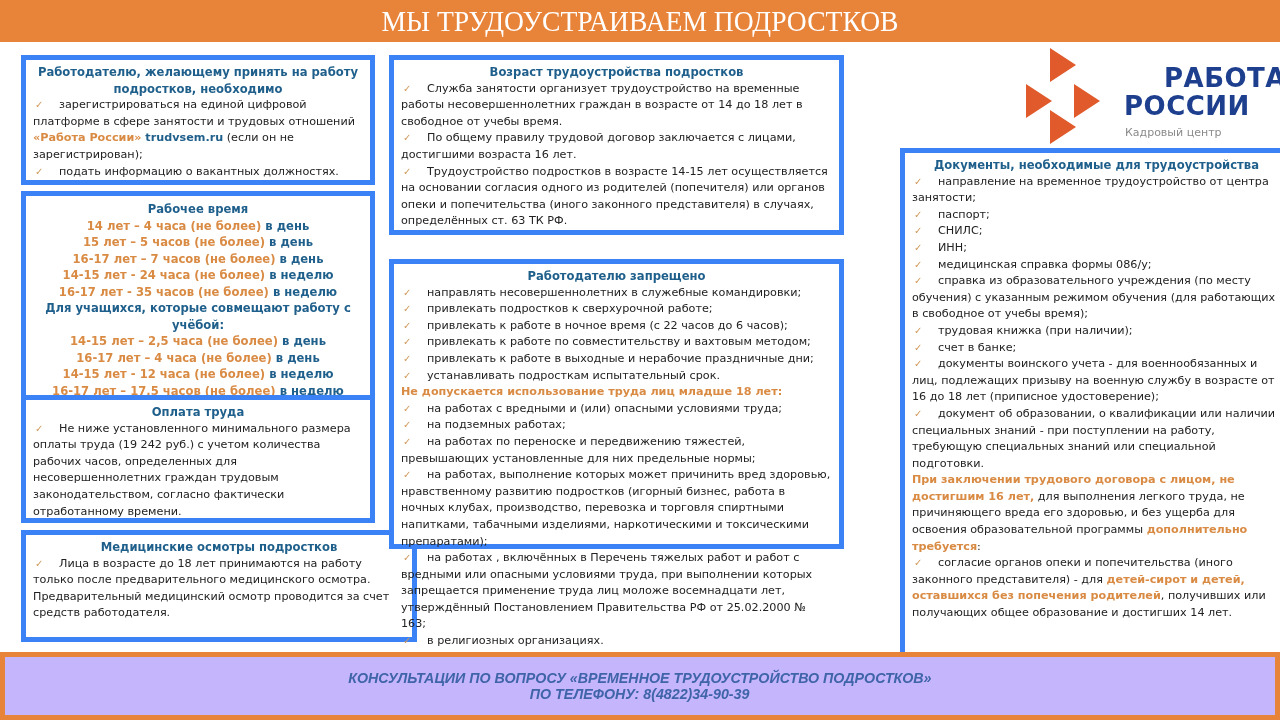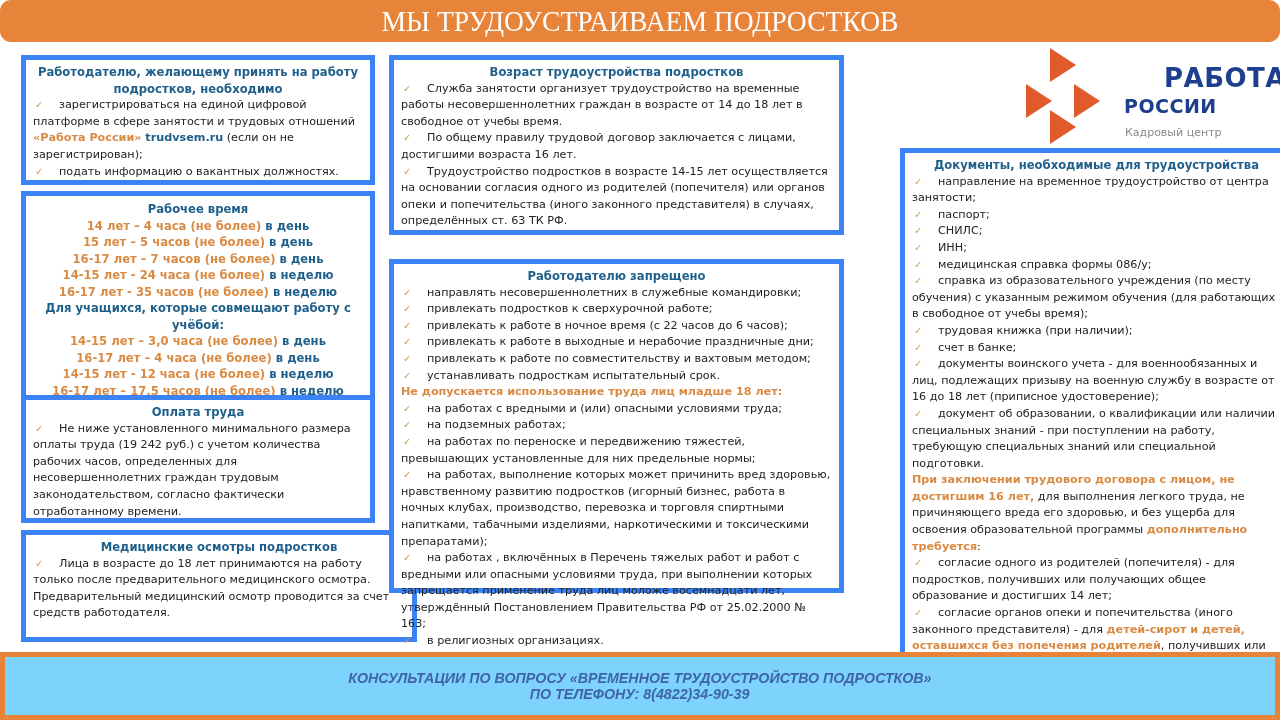--- a/index.html
+++ b/index.html
@@ -1,20 +1,20 @@
 <!DOCTYPE html>
 <html><head>
 <meta charset="utf-8">
 <style>
   * { box-sizing: border-box; margin: 0; padding: 0; }
   html, body { width: 1280px; height: 720px; overflow: hidden; background: #ffffff; }
   body { position: relative; font-family: "DejaVu Sans", "Liberation Sans", sans-serif; color: #222; }
   .header {
     position: absolute; left: 0; top: 0; width: 1280px; height: 42px;
-    background: #e8833a; display: flex; align-items: center; justify-content: center; border-radius: 11px;
+    background: #e8833a; display: flex; align-items: center; justify-content: center;
   }
   .header h1 {
     font-family: "Liberation Serif", "DejaVu Serif", serif; font-weight: normal;
     color: #ffffff; font-size: 30px; letter-spacing: 0px; transform: scaleX(0.92);
   }
   .box {
     position: absolute; border: 5px solid #3b82f6; background: #fff;
     padding: 4px 7px 4px 7px; font-size: 11.2px; line-height: 16.6px;
   }
   .box .title {
@@ -25,31 +25,31 @@
   .orange { color: #d98a43; font-weight: bold; }
   .blue-b { color: #1f5f8b; font-weight: bold; }
   .wt-line { text-align: center; font-weight: bold; font-size: 11.6px; line-height: 16.5px; }
   .list-line { white-space: nowrap; }
 
   #b1 { left: 21px; top: 55px; width: 354px; height: 130px; }
   #b2 { left: 21px; top: 191px; width: 354px; height: 225px; }
   #b3 { left: 21px; top: 395px; width: 354px; height: 128px; }
   #b4 { left: 21px; top: 530px; width: 396px; height: 112px; }
   #b5 { left: 389px; top: 55px; width: 455px; height: 180px; }
-  #b6 { left: 389px; top: 259px; width: 455px; height: 334px; }
+  #b6 { left: 389px; top: 259px; width: 455px; height: 290px; }
   #b7 { left: 900px; top: 148px; width: 393px; height: 574px; }
 
   .logo { position: absolute; left: 1022px; top: 46px; width: 240px; height: 100px; }
   .logo-text1 { position: absolute; left: 102px; top: 18px; font-family: "DejaVu Sans", sans-serif; font-weight: bold; color: #1d3f8e; font-size: 26px; line-height: 28px; letter-spacing: 0.5px; margin-left: 40px; }
-  .logo-text2 { position: absolute; left: 102px; top: 46px; font-family: "DejaVu Sans", sans-serif; font-weight: bold; color: #1d3f8e; font-size: 19px; line-height: 28px; letter-spacing: 0.5px; }
+  .logo-text2 { position: absolute; left: 102px; top: 46px; font-family: "DejaVu Sans", sans-serif; font-weight: bold; color: #1d3f8e; font-size: 26px; line-height: 28px; letter-spacing: 0.5px; }
   .logo-sub { position: absolute; left: 103px; top: 80px; color: #8a8a8a; font-size: 11px; }
 
   .footer {
     position: absolute; left: 0; top: 652px; width: 1280px; height: 68px;
-    border: 5px solid #e8833a; background: #7dd3fc;
+    border: 5px solid #e8833a; background: #c4b5fd;
     display: flex; flex-direction: column; align-items: center; justify-content: center;
   }
   .footer div {
     color: #3f64a8; font-style: italic; font-weight: bold; font-size: 15px; line-height: 16px;
     font-family: "Liberation Sans", "DejaVu Sans", sans-serif; transform: scaleX(0.95);
   }
 </style>
 </head>
 <body>
 
@@ -64,21 +64,21 @@
 </div>
 
 <div class="box" id="b2" style="padding-top:5px;">
   <div class="title" style="line-height:16.5px;">Рабочее время</div>
   <div class="wt-line"><span class="orange">14 лет – 4 часа (не более) </span><span class="blue-b">в день</span></div>
   <div class="wt-line"><span class="orange">15 лет – 5 часов (не более) </span><span class="blue-b">в день</span></div>
   <div class="wt-line"><span class="orange">16-17 лет – 7 часов (не более) </span><span class="blue-b">в день</span></div>
   <div class="wt-line"><span class="orange">14-15 лет -  24 часа (не более) </span><span class="blue-b">в неделю</span></div>
   <div class="wt-line"><span class="orange">16-17 лет -  35 часов (не более) </span><span class="blue-b">в неделю</span></div>
   <div class="wt-line blue-b">Для учащихся, которые совмещают работу с учёбой:</div>
-  <div class="wt-line"><span class="orange">14-15 лет – 3,0 часа (не более) </span><span class="blue-b">в день</span></div>
+  <div class="wt-line"><span class="orange">14-15 лет – 2,5 часа (не более) </span><span class="blue-b">в день</span></div>
   <div class="wt-line"><span class="orange">16-17 лет – 4 часа (не более) </span><span class="blue-b">в день</span></div>
   <div class="wt-line"><span class="orange">14-15 лет - 12 часа (не более) </span><span class="blue-b">в неделю</span></div>
   <div class="wt-line"><span class="orange">16-17 лет – 17,5 часов (не более) </span><span class="blue-b">в неделю</span></div>
 </div>
 
 <div class="box" id="b3">
   <div class="title">Оплата труда</div>
   <div class="item"><span class="check">✓</span><span>Не ниже установленного минимального размера оплаты труда (19 242 руб.) с учетом количества рабочих часов, определенных для несовершеннолетних   граждан трудовым законодательством, согласно фактически отработанному  времени.</span></div>
 </div>
 
@@ -93,22 +93,22 @@
   <div class="item"><span class="check">✓</span><span>Служба занятости организует трудоустройство  на временные работы несовершеннолетних  граждан в возрасте от 14 до 18 лет в свободное от учебы время.</span></div>
   <div class="item"><span class="check">✓</span><span>По общему правилу трудовой договор заключается с лицами, достигшими возраста 16 лет.</span></div>
   <div class="item"><span class="check">✓</span><span>Трудоустройство подростков  в возрасте 14-15 лет осуществляется на основании согласия одного из родителей (попечителя) или органов опеки и попечительства (иного законного представителя) в случаях, определённых  ст.  63 ТК РФ.</span></div>
 </div>
 
 <div class="box" id="b6">
   <div class="title">Работодателю запрещено</div>
   <div class="item list-line"><span class="check">✓</span><span>направлять несовершеннолетних  в служебные командировки;</span></div>
   <div class="item list-line"><span class="check">✓</span><span>привлекать подростков  к сверхурочной  работе;</span></div>
   <div class="item list-line"><span class="check">✓</span><span>привлекать к работе в ночное время (с 22 часов до 6 часов);</span></div>
+  <div class="item list-line"><span class="check">✓</span><span>привлекать к работе по совместительству и вахтовым методом;</span></div>
   <div class="item list-line"><span class="check">✓</span><span>привлекать к работе в выходные и нерабочие праздничные дни;</span></div>
-  <div class="item list-line"><span class="check">✓</span><span>привлекать к работе по совместительству и вахтовым методом;</span></div>
   <div class="item list-line"><span class="check">✓</span><span>устанавливать подросткам  испытательный  срок.</span></div>
   <div class="orange">Не допускается использование труда лиц младше 18 лет:</div>
   <div class="item"><span class="check">✓</span><span>на работах с вредными и (или) опасными условиями труда;</span></div>
   <div class="item"><span class="check">✓</span><span>на подземных работах;</span></div>
   <div class="item"><span class="check">✓</span><span>на работах по переноске и передвижению тяжестей, превышающих установленные для них предельные  нормы;</span></div>
   <div class="item"><span class="check">✓</span><span>на работах, выполнение которых может причинить вред здоровью, нравственному развитию подростков  (игорный бизнес, работа в ночных клубах, производство, перевозка и торговля спиртными  напитками, табачными изделиями, наркотическими и токсическими препаратами);</span></div>
   <div class="item"><span class="check">✓</span><span>на работах , включённых в Перечень тяжелых работ и работ с вредными или опасными условиями труда, при выполнении которых запрещается применение труда лиц моложе восемнадцати лет, утверждённый  Постановлением  Правительства РФ от 25.02.2000 № 163;</span></div>
   <div class="item"><span class="check">✓</span><span>в религиозных организациях.</span></div>
 </div>
 
@@ -130,20 +130,19 @@
   <div class="item"><span class="check">✓</span><span>паспорт;</span></div>
   <div class="item"><span class="check">✓</span><span>СНИЛС;</span></div>
   <div class="item"><span class="check">✓</span><span>ИНН;</span></div>
   <div class="item"><span class="check">✓</span><span>медицинская справка формы 086/у;</span></div>
   <div class="item"><span class="check">✓</span><span>справка из образовательного учреждения (по месту обучения) с указанным режимом обучения (для работающих в свободное от учебы время);</span></div>
   <div class="item"><span class="check">✓</span><span>трудовая книжка (при наличии);</span></div>
   <div class="item"><span class="check">✓</span><span>счет в банке;</span></div>
   <div class="item"><span class="check">✓</span><span>документы  воинского учета - для военнообязанных  и лиц, подлежащих призыву на военную  службу в возрасте от 16 до 18 лет (приписное удостоверение);</span></div>
   <div class="item"><span class="check">✓</span><span>документ  об образовании, о квалификации или наличии специальных знаний - при поступлении  на работу, требующую специальных знаний или специальной подготовки.</span></div>
   <div class="item"><span class="orange">При заключении трудового договора с лицом, не достигшим 16 лет,</span><span> для выполнения  легкого труда, не причиняющего вреда его здоровью, и без ущерба  для освоения образовательной  программы </span><span class="orange">дополнительно требуется</span><span>:</span></div>
-  <div class="item"><span class="check">✓</span><span>согласие одного из родителей (попечителя) - для подростков,  получивших или получающих общее образование и достигших 14 лет;</span></div>
   <div class="item"><span class="check">✓</span><span>согласие органов опеки и попечительства (иного законного представителя) - для </span><span class="orange">детей-сирот и детей, оставшихся без попечения родителей</span><span>, получивших или получающих общее образование и достигших 14 лет.</span></div>
 </div>
 
 <div class="footer">
   <div>КОНСУЛЬТАЦИИ ПО ВОПРОСУ «ВРЕМЕННОЕ  ТРУДОУСТРОЙСТВО ПОДРОСТКОВ»</div>
   <div>ПО ТЕЛЕФОНУ:  8(4822)34-90-39</div>
 </div>
 
 </body></html>

